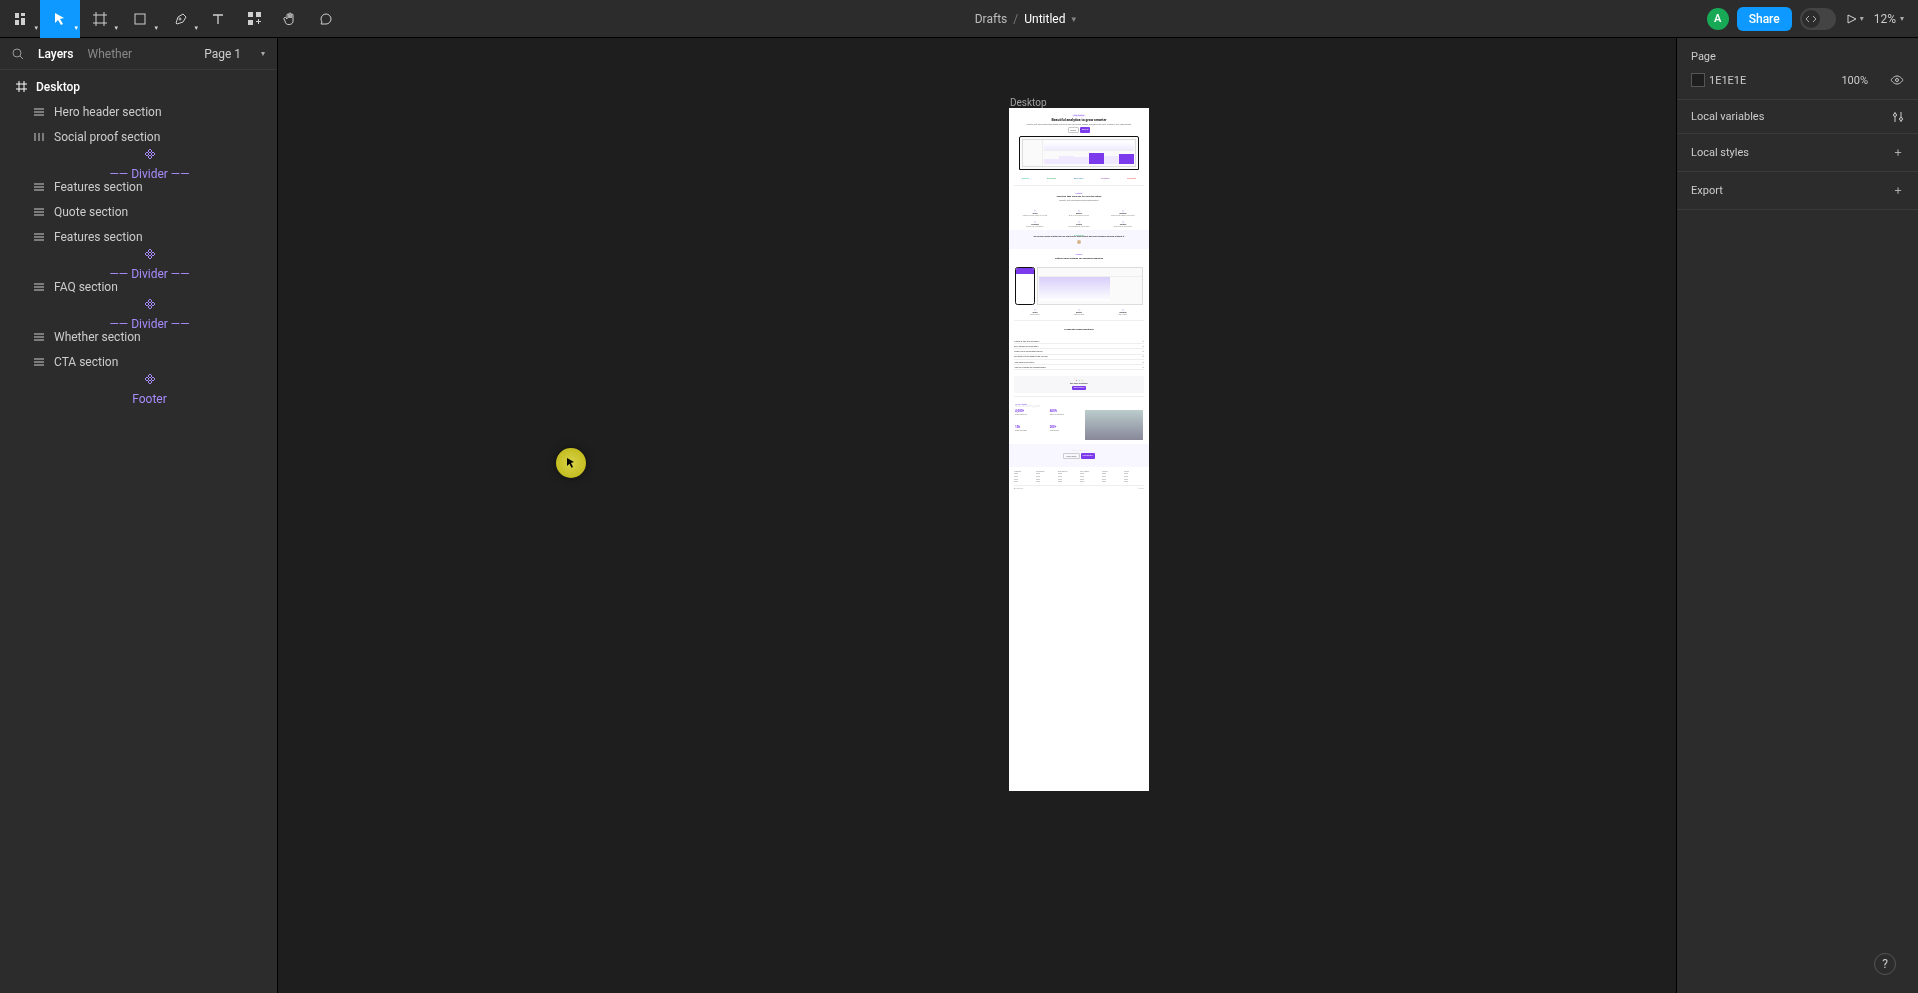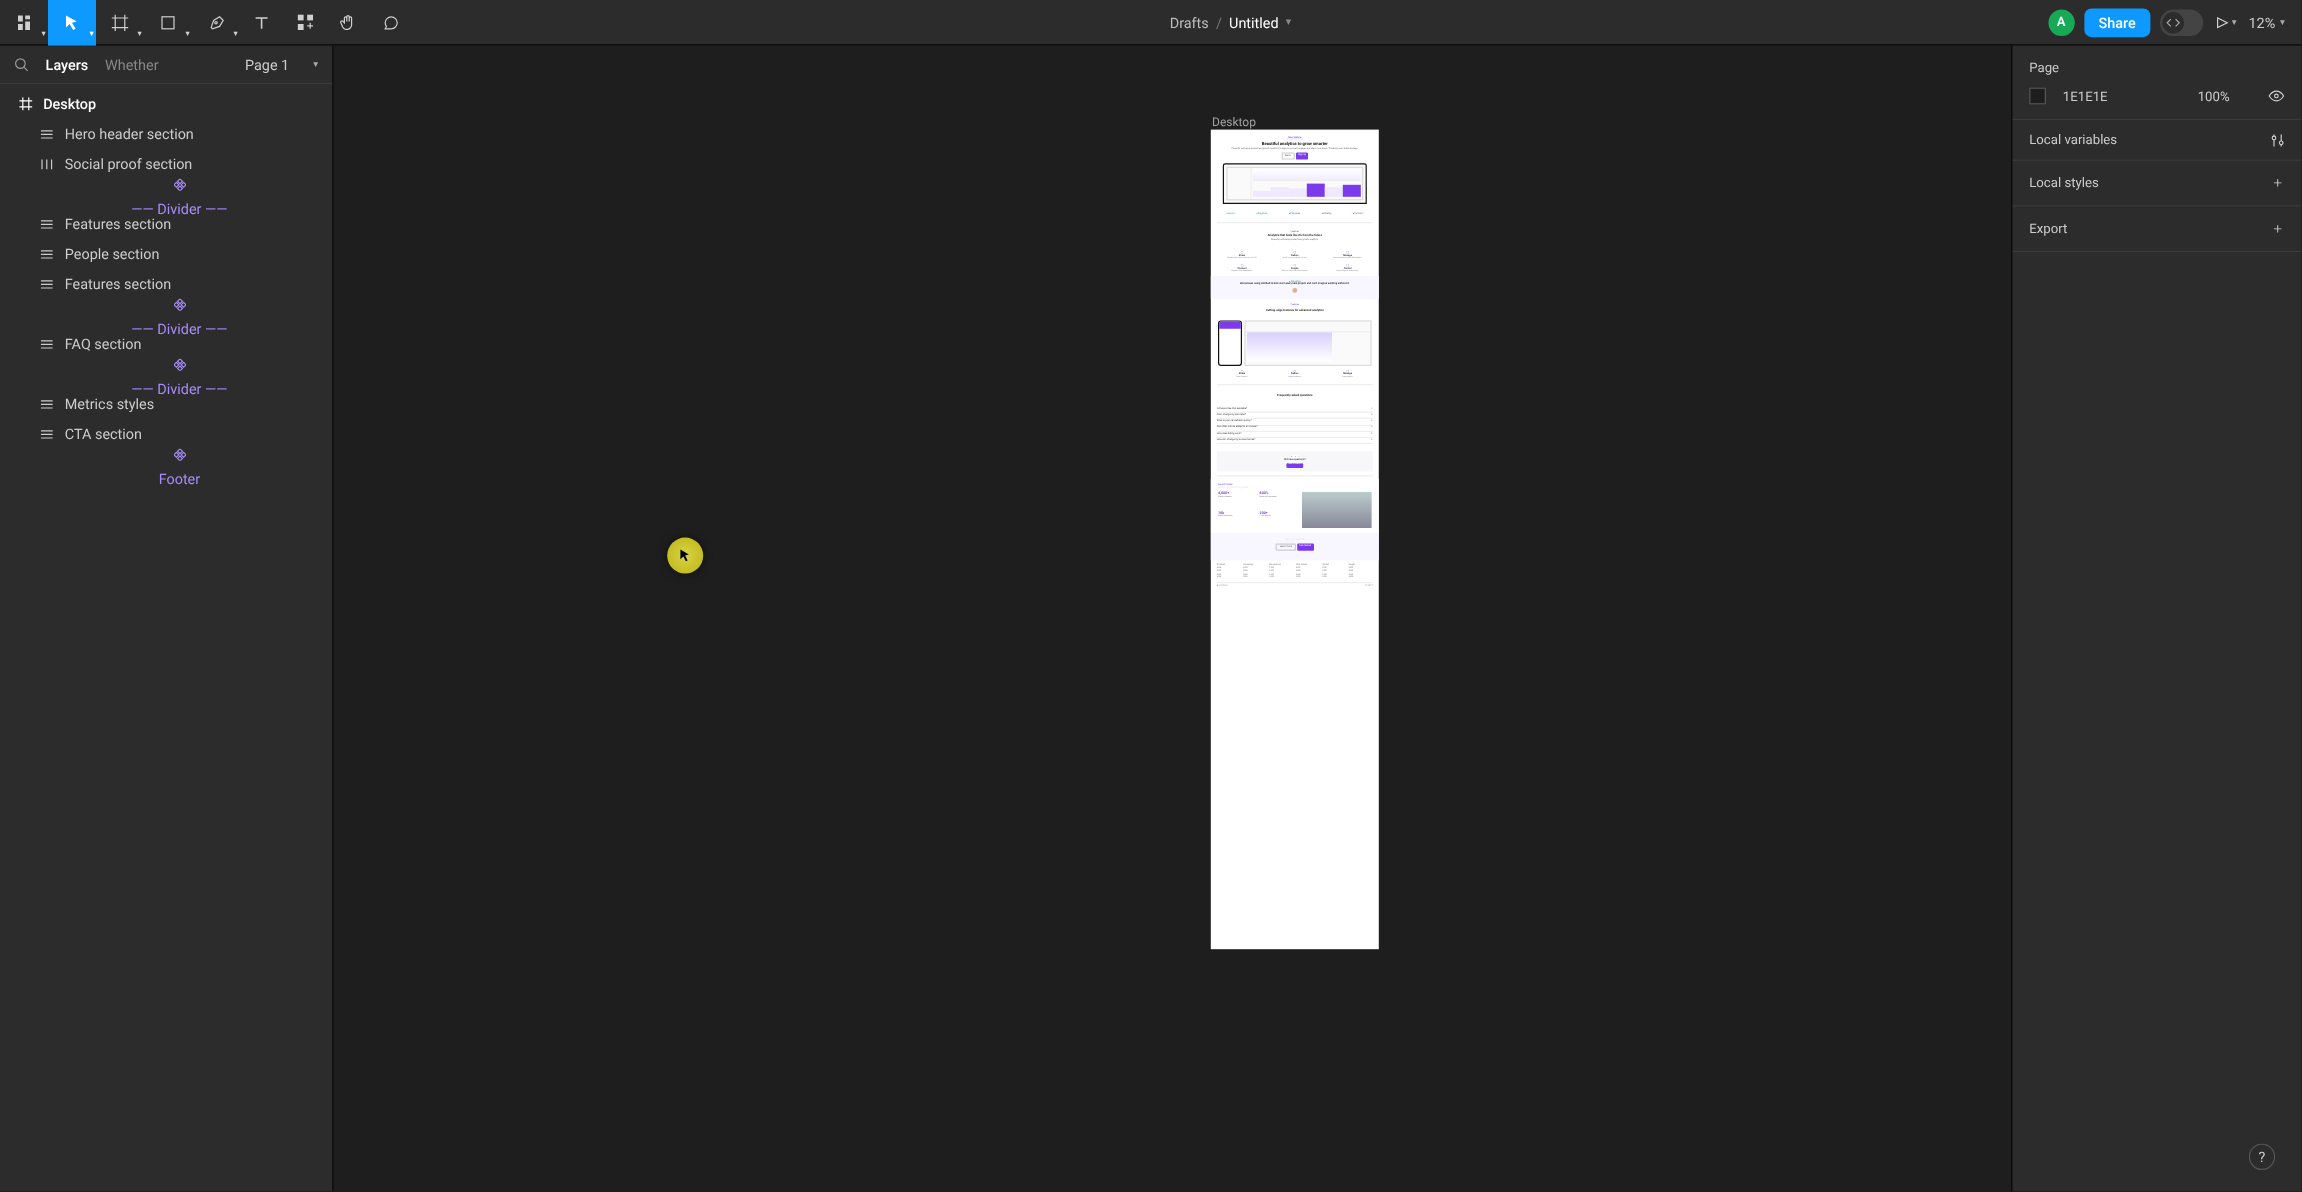--- a/index.html
+++ b/index.html
@@ -136,21 +136,21 @@
   .right-panel {
     width: 242px; background:#2c2c2c; border-left:1px solid #000;
   }
   .right-tabs {
     height:32px; display:flex; align-items:center; gap:16px; padding:0 14px; border-bottom:1px solid #3a3a3a;
   }
   .right-tabs .rt { color:#888; }
   .right-tabs .rt.active { color:#fff; font-weight:500; }
   .r-section { padding:12px 14px; border-bottom:1px solid #3a3a3a; }
   .r-section .sec-title { font-size:11px; color:#ccc; margin-bottom:10px; display:flex; justify-content:space-between; align-items:center;}
-  .r-section.page .row { display:flex; align-items:center; gap:14px; }
+  .r-section.page .row { display:flex; align-items:center; gap:4px; }
   .swatch { width:14px; height:14px; background:#1e1e1e; border:1px solid #555; }
   .r-section .val { color:#ccc; font-size:11px; }
   .r-section .pct { margin-left:auto; margin-right:18px; }
   .r-section .ic-r { color:#ccc; font-size:12px; }
   .r-section.tight { padding:10px 14px; }
   .r-section.tight .sec-title { margin:0; }
   
   .help-bubble {
     position:fixed; right:22px; bottom:18px; width:22px; height:22px; border-radius:50%;
     background:#2c2c2c; border:1px solid #555; display:flex; align-items:center; justify-content:center; color:#ccc;
@@ -310,21 +310,21 @@
               </svg>
             </span>
             <span>Features section</span>
           </div>
           <div class="layer-row child">
             <span class="lic">
               <svg width="10" height="10" viewBox="0 0 10 10" stroke="currentColor" fill="none">
                 <path d="M0 2h10M0 5h10M0 8h10"></path>
               </svg>
             </span>
-            <span>People section</span>
+            <span>Quote section</span>
           </div>
           <div class="layer-row child">
             <span class="lic">
               <svg width="10" height="10" viewBox="0 0 10 10" stroke="currentColor" fill="none">
                 <path d="M0 2h10M0 5h10M0 8h10"></path>
               </svg>
             </span>
             <span>Features section</span>
           </div>
           <div class="layer-row child component">
@@ -350,21 +350,21 @@
               </svg>
             </span>
             <span>—— Divider ——</span>
           </div>
           <div class="layer-row child">
             <span class="lic">
               <svg width="10" height="10" viewBox="0 0 10 10" stroke="currentColor" fill="none">
                 <path d="M0 2h10M0 5h10M0 8h10"></path>
               </svg>
             </span>
-            <span>Metrics styles</span>
+            <span>Whether section</span>
           </div>
           <div class="layer-row child">
             <span class="lic">
               <svg width="10" height="10" viewBox="0 0 10 10" stroke="currentColor" fill="none">
                 <path d="M0 2h10M0 5h10M0 8h10"></path>
               </svg>
             </span>
             <span>CTA section</span>
           </div>
           <div class="layer-row child component">

